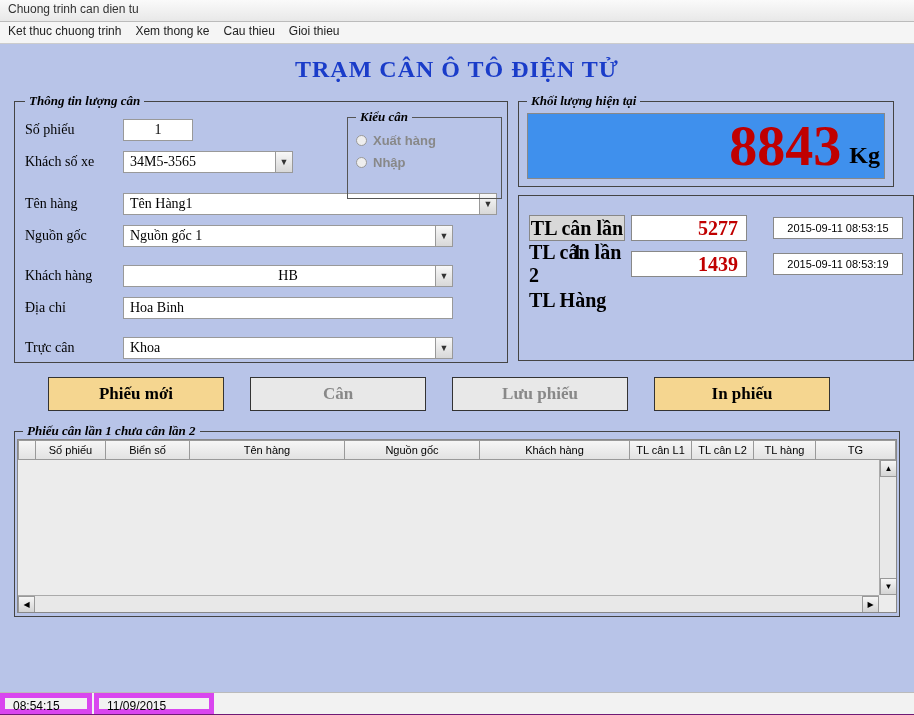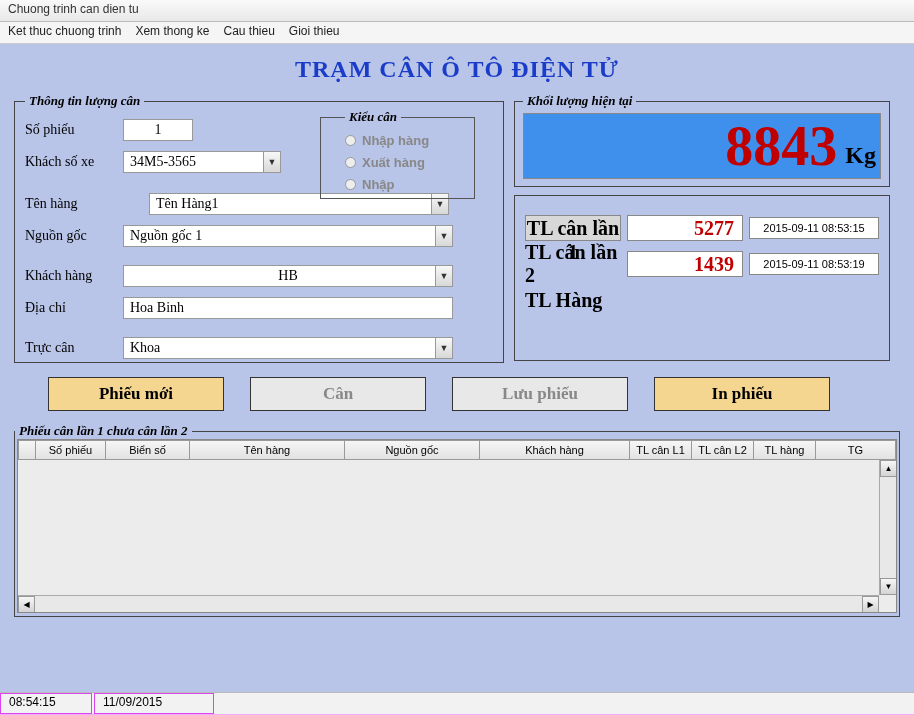--- a/index.html
+++ b/index.html
@@ -1,75 +1,75 @@
 <!DOCTYPE html>
 <html><head>
 <meta charset="utf-8">
 <style>
 * { box-sizing: border-box; margin: 0; padding: 0; font-family: "Segoe UI", Tahoma, sans-serif; }
 body { background: #5a6b8c; width: 914px; height: 715px; overflow: hidden; position: relative; }
 
-.window { width: 914px; height: 715px; background: #f0abfc; position: relative; }
+.window { width: 914px; height: 715px; background: #701a75; position: relative; }
 .titlebar { height: 22px; background: linear-gradient(#fafafa, #e8e8e8); border-bottom: 1px solid #bbb; padding: 2px 8px; font-size: 12px; color: #333; }
 .menubar { height: 22px; background: #f5f5f5; border-bottom: 1px solid #ccc; display: flex; gap: 14px; padding: 2px 8px; font-size: 12px; }
 .menubar span { cursor: default; color: #222; }
 
 .client { background: #b8c4e8; height: 648px; padding: 8px 14px 6px 14px; position: relative; }
 
 .page-title { text-align: center; font-family: "Times New Roman", serif; font-size: 24px; font-weight: bold; color: #1a3cc9; margin: 4px 0 10px 0; letter-spacing: 1px; }
 
 .row1 { display: flex; gap: 10px; }
 fieldset { border: 1px solid #444; padding: 6px 10px 10px 10px; }
 legend { font-style: italic; font-family: "Times New Roman", serif; font-size: 13px; font-weight: bold; padding: 0 4px; }
 
 .fs-info { width: 490px; height: 270px; position: relative; }
 .info-row { display: flex; align-items: center; height: 30px; margin-bottom: 2px; }
 .info-label { width: 98px; font-family: "Times New Roman", serif; font-size: 14px; }
 .info-input { height: 22px; border: 1px solid #999; background: #fff; font-family: "Times New Roman", serif; font-size: 14px; padding: 0 6px; }
 .combo { position: relative; display: inline-block; }
 .combo .arrow { position: absolute; right: 1px; top: 1px; width: 17px; height: 20px; background: linear-gradient(#f8f8f8,#d8d8d8); border-left: 1px solid #999; display: flex; align-items: center; justify-content: center; font-size: 9px; color: #333; }
 .num-field { width: 70px; text-align: center; }
 
-.fs-kieu { position: absolute; left: 305px; top: 0px; width: 155px; height: 90px; border: 1px solid #555; padding: 4px 8px 6px 24px; }
+.fs-kieu { position: absolute; left: 332px; top: 0px; width: 155px; height: 90px; border: 1px solid #555; padding: 4px 8px 6px 8px; }
 .fs-kieu legend { font-family: "Times New Roman", serif; font-style: italic; font-weight: bold; font-size: 13px; }
 .radio-row { display: flex; align-items: center; gap: 6px; height: 22px; color: #888; font-family: "Times New Roman", serif; font-weight: bold; font-size: 13px; }
 .radio-circle { width: 11px; height: 11px; border: 1px solid #999; border-radius: 50%; background: #eee; }
 
 .right-col { width: 376px; display: flex; flex-direction: column; gap: 8px; }
 .fs-weight { height: 94px; padding: 4px 8px 8px 8px; }
 .weight-display { background: #3f90ed; height: 66px; display: flex; align-items: center; justify-content: flex-end; padding-right: 4px; border: 1px solid #888; }
 .weight-num { font-family: "Times New Roman", serif; font-size: 56px; font-weight: bold; color: #c00000; line-height: 1; }
 .weight-unit { font-family: Liberation Serif, serif; font-size: 24px; font-weight: bold; margin-left: 8px; margin-top: 18px; }
 
 .fs-tl { height: 166px; border: 1px solid #444; padding: 14px 10px; }
 .tl-row { display: flex; align-items: center; height: 36px; gap: 6px; }
 .tl-label { width: 96px; font-family: "Times New Roman", serif; font-size: 20px; font-weight: bold; }
 .tl-val { width: 116px; height: 26px; border: 1px solid #888; background: #fff; text-align: right; padding-right: 8px; font-family: "Times New Roman", serif; font-size: 20px; font-weight: bold; color: #c00000; line-height: 24px; }
-.tl-time { width: 130px; height: 22px; border: 1px solid #888; background: #fff; font-size: 11px; text-align: center; line-height: 20px; }
+.tl-time { width: 130px; height: 22px; border: 1px solid #888; background: #fff; font-size: 11px; text-align: center; line-height: 20px; margin-left: 20px; }
 
 .btn-row { display: flex; gap: 26px; margin: 14px 0 12px 34px; }
 .big-btn { width: 176px; height: 34px; border: 1px solid #333; font-family: "Times New Roman", serif; font-size: 17px; font-weight: bold; display: flex; align-items: center; justify-content: center; }
 .btn-new { background: #f5d690; }
 .btn-can { background: #e8e8e8; color: #888; }
 .btn-save { background: #e8e8e8; color: #888; }
 .btn-print { background: #f5d690; }
 
 .fs-grid { height: 194px; padding: 0; }
-.fs-grid legend { }
+.fs-grid legend { margin-left: 8px; }
 .grid-wrap { height: 174px; background: #ececec; border: 1px solid #888; margin: 0 2px 2px 2px; position: relative; overflow: hidden; }
 .grid-head { display: flex; height: 20px; background: #ececec; }
 .gh { border: 1px solid #999; border-left: none; background: linear-gradient(#f6f6f6,#e2e2e2); font-size: 11px; text-align: center; line-height: 18px; overflow: hidden; white-space: nowrap; }
 .gh.corner { width: 18px; border-left: 1px solid #999; }
 .grid-scroll-h { position: absolute; bottom: 0; left: 0; right: 17px; height: 17px; background: #e8e8e8; border-top: 1px solid #aaa; display: flex; }
 .grid-scroll-v { position: absolute; top: 20px; right: 0; bottom: 17px; width: 17px; background: #e8e8e8; border-left: 1px solid #aaa; }
 .sbtn { width: 17px; height: 17px; background: linear-gradient(#f6f6f6,#d4d4d4); border: 1px solid #999; display: flex; align-items: center; justify-content: center; font-size: 8px; }
 .sbtn.right { margin-left: auto; }
 
 .statusbar { height: 22px; background: #f2f2f2; border-top: 1px solid #bbb; display: flex; font-size: 12px; }
-.status-cell { border: 1px solid #d946ef; padding: 1px 8px; margin-right: 2px; width: 92px; }
+.status-cell { border: 5px solid #d946ef; padding: 1px 8px; margin-right: 2px; width: 92px; }
 </style>
 </head>
 <body>
 
 <div class="window">
   <div class="titlebar">Chuong trinh can dien tu</div>
   <div class="menubar">
     <span>Ket thuc chuong trinh</span>
     <span>Xem thong ke</span>
     <span>Cau thieu</span>
@@ -84,28 +84,28 @@
       <fieldset class="fs-info">
         <legend>Thông tin lượng cân</legend>
 
         <div class="info-row">
           <div class="info-label">Số phiếu</div>
           <input class="info-input num-field" value="1" style="">
         </div>
 
         <div class="info-row">
           <div class="info-label">Khách số xe</div>
-          <div class="combo"><input class="info-input" style="width: 158px;" value="34M5-3565"><div class="arrow">▼</div></div>
+          <div class="combo"><input class="info-input" style="width: 170px;" value="34M5-3565"><div class="arrow">▼</div></div>
         </div>
 
         <div style="height:10px"></div>
 
         <div class="info-row">
           <div class="info-label">Tên hàng</div>
-          <div class="combo"><input class="info-input" style="width: 300px; margin-left: 26px;" value="Tên Hàng1"><div class="arrow">▼</div></div>
+          <div class="combo"><input class="info-input" style="width: 374px;" value="Tên Hàng1"><div class="arrow">▼</div></div>
         </div>
         <div class="info-row">
           <div class="info-label">Nguồn gốc</div>
           <div class="combo"><input class="info-input" style="width: 330px;" value="Nguồn gốc 1"><div class="arrow">▼</div></div>
         </div>
 
         <div style="height:8px"></div>
 
         <div class="info-row">
           <div class="info-label">Khách hàng</div>
@@ -118,24 +118,20 @@
 
         <div style="height:8px"></div>
 
         <div class="info-row">
           <div class="info-label">Trực cân</div>
           <div class="combo"><input class="info-input" style="width: 330px;" value="Khoa"><div class="arrow">▼</div></div>
         </div>
 
         <fieldset class="fs-kieu">
           <legend>Kiểu cân</legend>
-          <div class="radio-row">
-              <span class="radio-circle"></span>
-              <span>Nhập hàng</span>
-            </div>
           <div class="radio-row">
               <span class="radio-circle"></span>
               <span>Xuất hàng</span>
             </div>
           <div class="radio-row">
               <span class="radio-circle"></span>
               <span>Nhập</span>
             </div>
         </fieldset>
       </fieldset>

